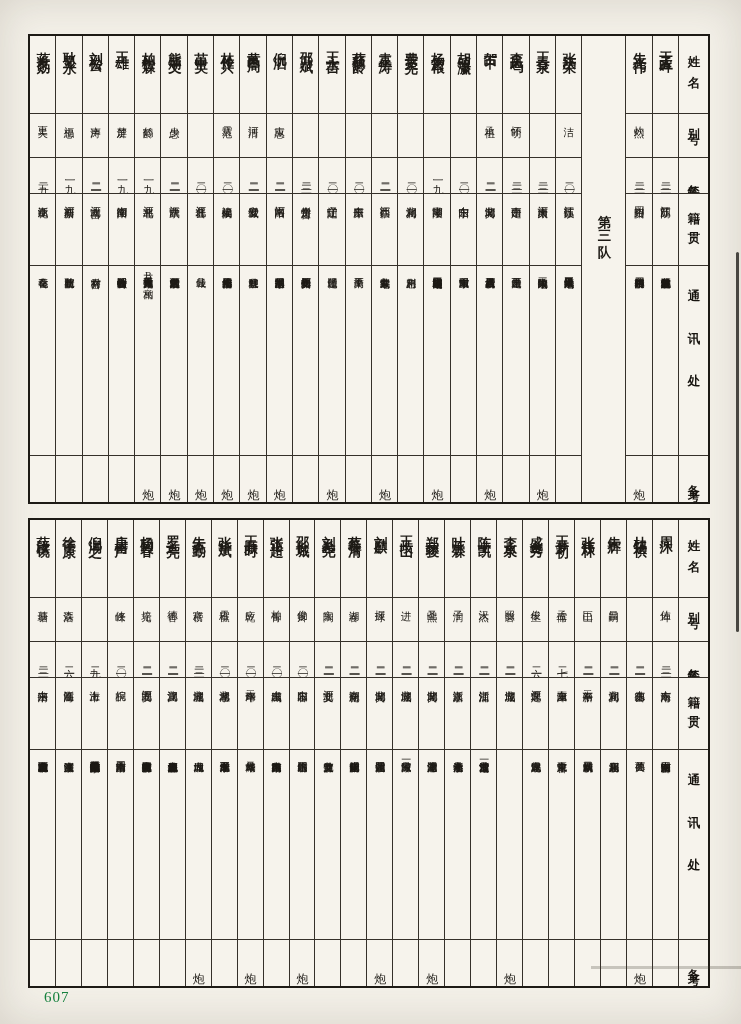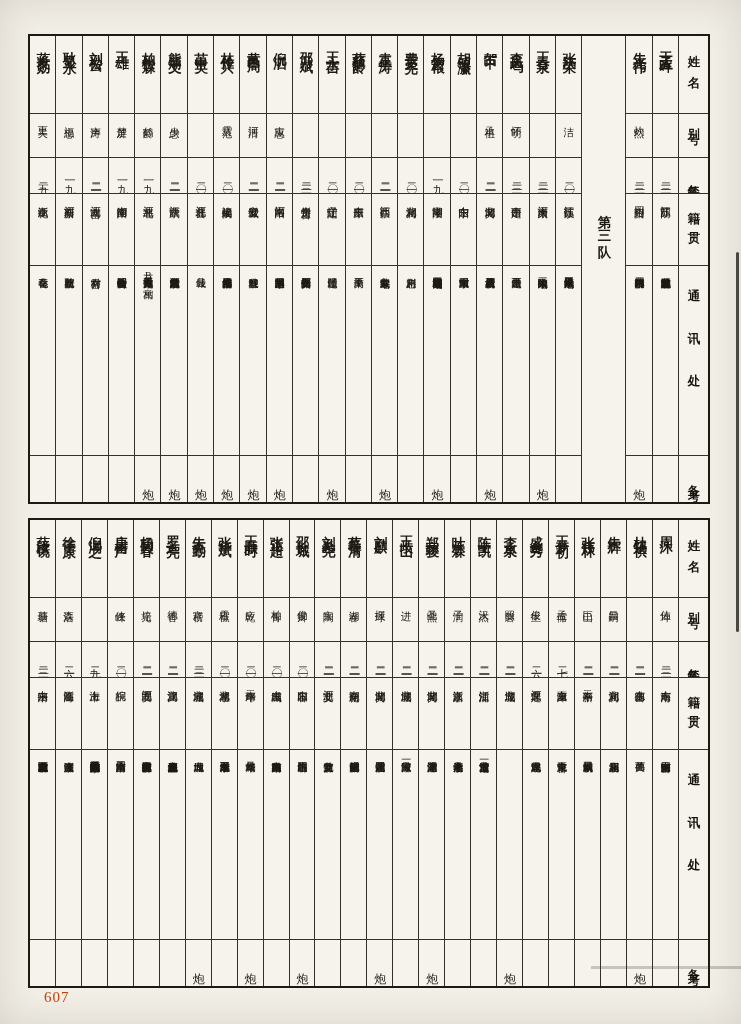--- a/index.html
+++ b/index.html
@@ -63,21 +63,21 @@
   .h-alias{font-size:12px;letter-spacing:.55em;padding-top:4px;}
   .h-age{font-size:12px;letter-spacing:.2em;padding-top:2px;}
   .h-native{font-size:12.5px;letter-spacing:1.5em;padding-top:8px;}
   .h-address{font-size:12.5px;letter-spacing:3.4em;padding-top:13px;}
   .h-remark{font-size:12px;letter-spacing:.55em;padding-top:4px;}
 
   .squad{font-size:13.5px;font-weight:700;letter-spacing:1.1em;padding-top:168px;}
 
   .page-number{
     position:absolute;left:44px;top:989px;
-    font-size:15px;letter-spacing:1px;color:#c2410c;text-align:center;
+    font-size:15px;letter-spacing:1px;color:#15803d;text-align:center;
   }
   .scan-edge{
     position:absolute;right:2px;top:252px;width:3px;height:380px;
     background:#2c2a26;border-radius:2px;opacity:.85;
   }
   .scan-smudge{
     position:absolute;right:0;top:966px;width:150px;height:3px;
     background:rgba(60,55,45,.25);
   }
 </style>

